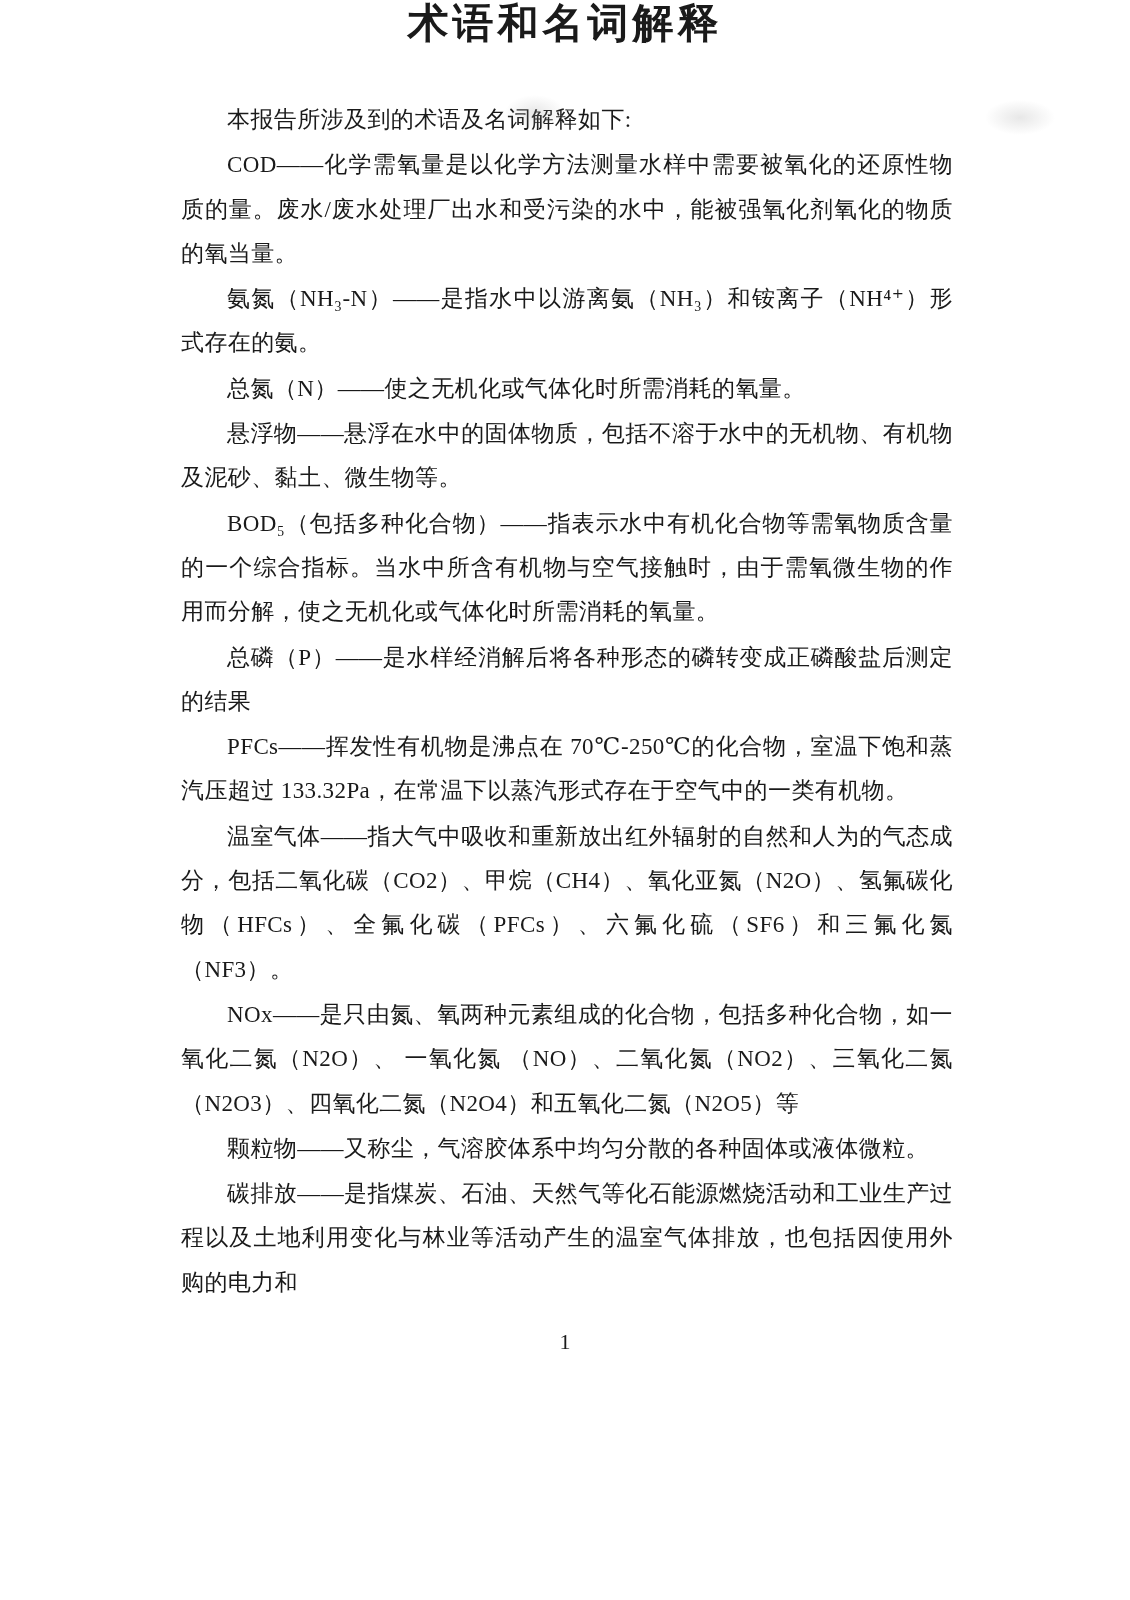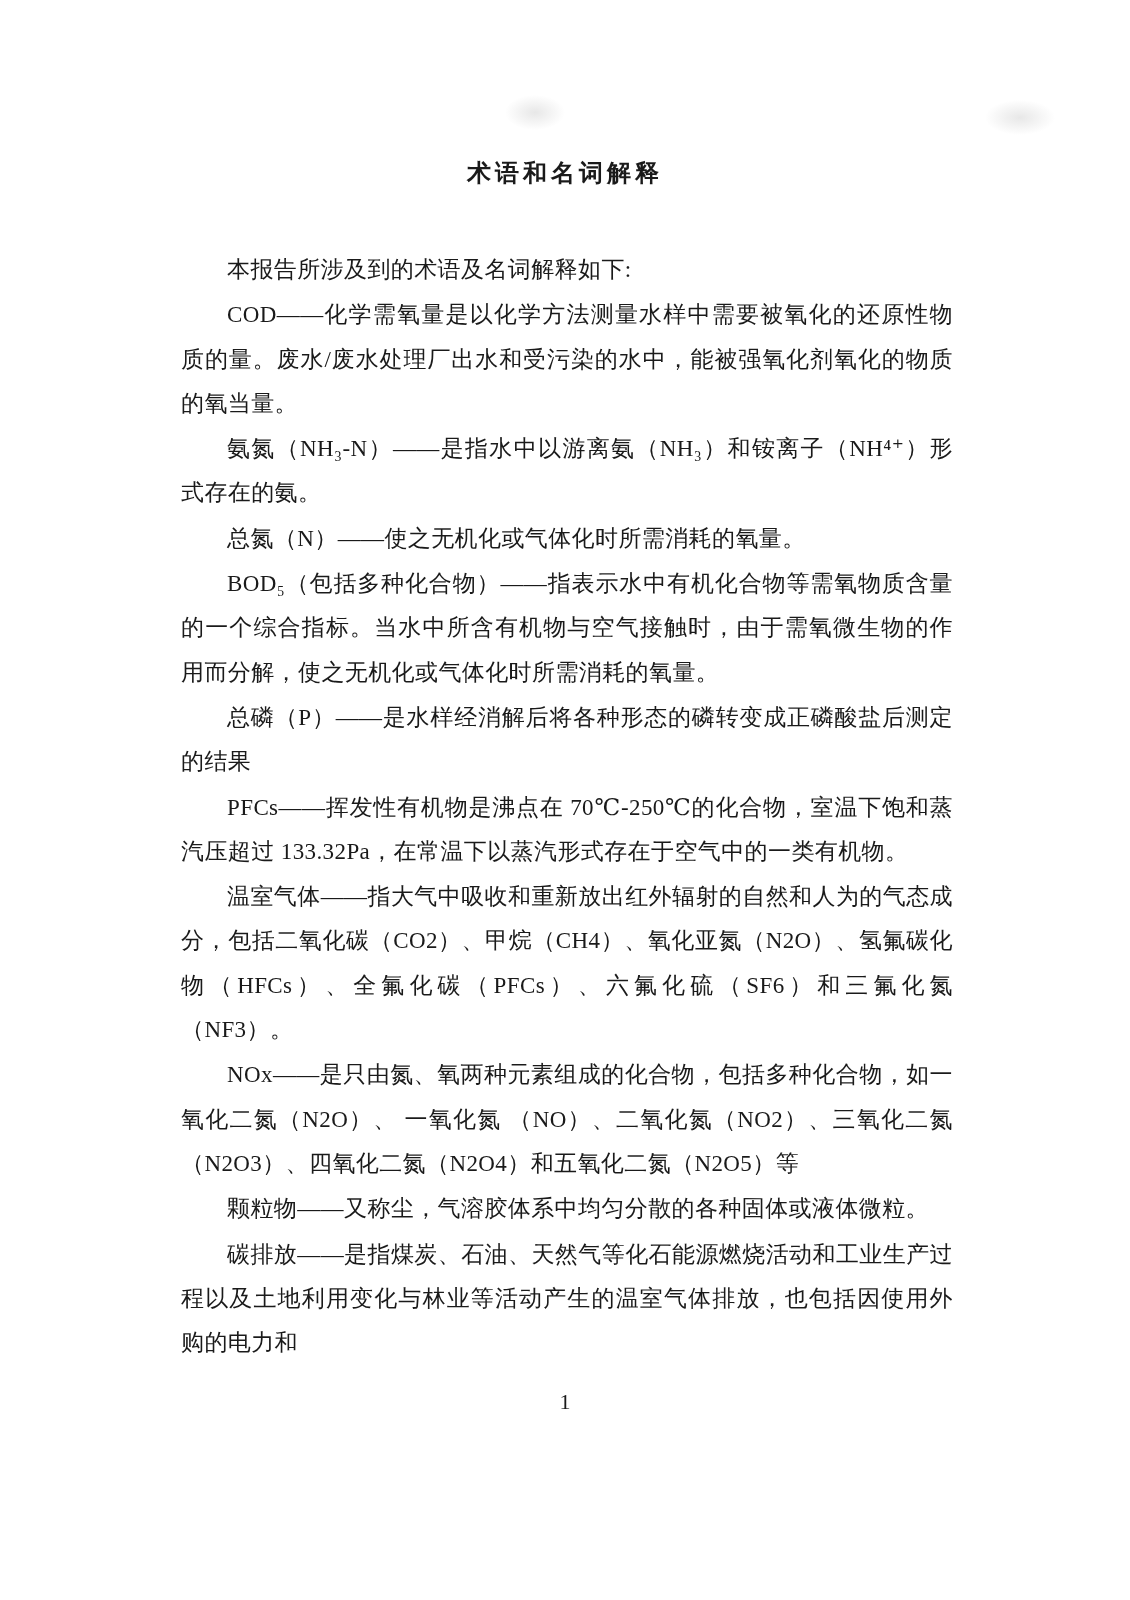--- a/index.html
+++ b/index.html
@@ -17,23 +17,22 @@
     color: #1a1a1a;
   }
   .scan-artifact {
     position: absolute;
     border-radius: 50%;
     background: radial-gradient(closest-side, rgba(160,160,160,0.25), rgba(160,160,160,0));
   }
   .artifact-1 { left: 505px; top: 95px;  width: 60px; height: 35px; }
   .artifact-2 { left: 985px; top: 100px; width: 70px; height: 35px; }
   .page-title {
-    padding-top: 150px;
     text-align: center;
-    font-size: 24px;
+    font-size: 41px;
     line-height: 46px;
     font-weight: bold;
     letter-spacing: 4px;
   }
   .body-text {
     margin: 52px 176px 0 180px;
     font-size: 23px;
     line-height: 44.3px;
     text-align: justify;
     letter-spacing: 0.4px;
@@ -65,20 +64,21 @@
   <div class="body-text">
 
     <p><span>本报告所涉及到的术语及名词解释如下:</span></p>
 
     <p><span class="term-name">COD</span><span>——化学需氧量是以化学方法测量水样中需要被氧化的还原性物质的量。废水/废水处理厂出水和受污染的水中，能被强氧化剂氧化的物质的氧当量。</span></p>
 
     <p><span class="term-name">氨氮（NH₃-N）</span><span>——是指水中以游离氨（NH₃）和铵离子（NH⁴⁺）形式存在的氨。</span></p>
 
     <p><span class="term-name">总氮（N）</span><span>——使之无机化或气体化时所需消耗的氧量。</span></p>
 
+    <p><span class="term-name">悬浮物</span><span>——悬浮在水中的固体物质，包括不溶于水中的无机物、有机物及泥砂、黏土、微生物等。</span></p>
 
     <p><span class="term-name">BOD₅（包括多种化合物）</span><span>——指表示水中有机化合物等需氧物质含量的一个综合指标。当水中所含有机物与空气接触时，由于需氧微生物的作用而分解，使之无机化或气体化时所需消耗的氧量。</span></p>
 
     <p><span class="term-name">总磷（P）</span><span>——是水样经消解后将各种形态的磷转变成正磷酸盐后测定的结果</span></p>
 
     <p><span class="term-name">PFCs</span><span>——挥发性有机物是沸点在 70℃-250℃的化合物，室温下饱和蒸汽压超过 133.32Pa，在常温下以蒸汽形式存在于空气中的一类有机物。</span></p>
 
     <p><span class="term-name">温室气体</span><span>——指大气中吸收和重新放出红外辐射的自然和人为的气态成分，包括二氧化碳（CO2）、甲烷（CH4）、氧化亚氮（N2O）、氢氟碳化物（HFCs）、全氟化碳（PFCs）、六氟化硫（SF6）和三氟化氮（NF3）。</span></p>
 
     <p><span class="term-name">NOx</span><span>——是只由氮、氧两种元素组成的化合物，包括多种化合物，如一氧化二氮（N2O）、 一氧化氮 （NO）、二氧化氮（NO2）、三氧化二氮（N2O3）、四氧化二氮（N2O4）和五氧化二氮（N2O5）等</span></p>

